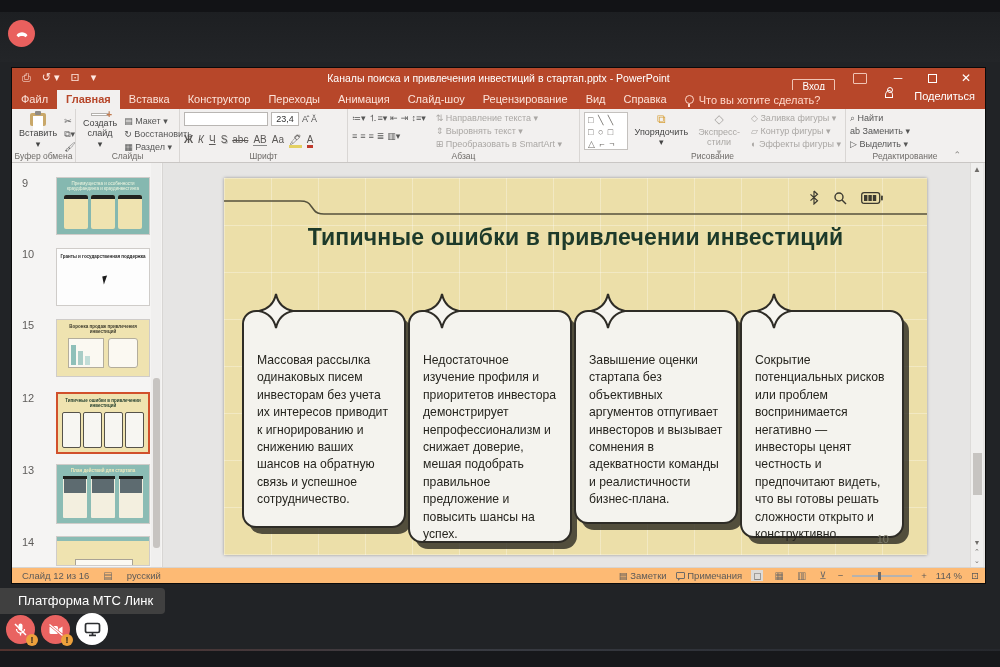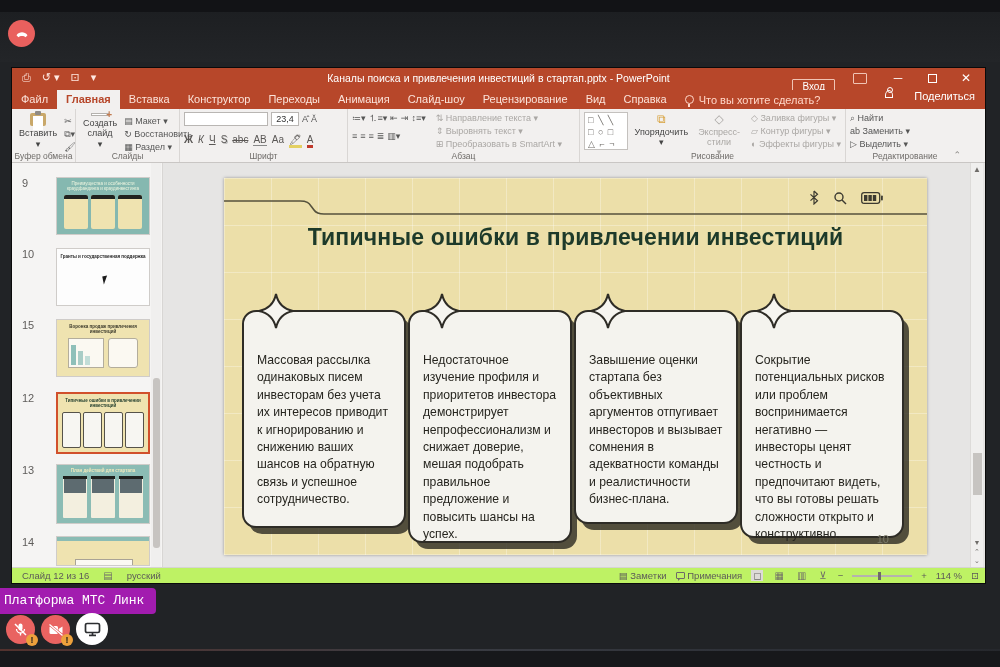--- a/index.html
+++ b/index.html
@@ -6,22 +6,22 @@
   html,body { width:1000px; height:667px; overflow:hidden; }
   body { font-family:"Liberation Sans","DejaVu Sans",sans-serif; background:#212326; position:relative; }
 
   
   .top-shade { position:absolute; left:0; top:0; width:1000px; height:12px; background:#121316; }
   .topbar { position:absolute; left:0; top:12px; width:1000px; height:50px; background:linear-gradient(#1d1f22,#232528); }
   .hangup { position:absolute; left:8px; top:8px; width:27px; height:27px; border-radius:50%;
             background:#e9605e; display:flex; align-items:center; justify-content:center; cursor:pointer; }
   .meeting-title { position:absolute; left:44px; top:13px; color:#f2f3f4; font-size:13.5px; font-weight:bold; letter-spacing:.2px; }
 
-  .tooltip { position:absolute; left:0; top:588px; background:#a21caf; color:#fff; font-size:13px;
-             padding:5px 12px 6px 4px; border-radius:0 4px 4px 0;font-family:Liberation Mono, monospace; }
+  .tooltip { position:absolute; left:0; top:588px; background:#404040; color:#fff; font-size:13px;
+             padding:5px 12px 6px 18px; border-radius:0 4px 4px 0; }
   .ctl { position:absolute; border-radius:50%; display:flex; align-items:center; justify-content:center; cursor:pointer; }
   .ctl.mic { left:6px; top:615px; width:29px; height:29px; background:#e96361; }
   .ctl.cam { left:41px; top:615px; width:29px; height:29px; background:#e96361; }
   .ctl.scr { left:76px; top:613px; width:32px; height:32px; background:#ffffff; }
   .badge { position:absolute; right:-3px; bottom:-2px; width:12px; height:12px; border-radius:50%;
            background:#eda13c; color:#25221c; font-size:9px; font-weight:bold; line-height:12px; text-align:center; }
   .bottom-line { position:absolute; left:0; top:649px; width:1000px; height:2px;
                  background:linear-gradient(90deg,#53322e,#3a3c43 45%,#2e3138 75%,#26282d); }
   .bottom-strip { position:absolute; left:0; top:651px; width:1000px; height:16px; background:#17181b; }
 
@@ -111,21 +111,21 @@
   .slide-title { position:absolute; left:0; top:46px; width:100%; text-align:center; font-size:23px; font-weight:bold;
                  color:#1d3a2a; letter-spacing:.2px; }
   .cards { position:absolute; left:18px; top:132px; display:flex; gap:2px; }
   .card { width:164px; background:#f4f3ee; border:2px solid #2e2c26; border-radius:14px; position:relative;
           padding:40px 11px 10px 13px; font-size:12.2px; line-height:17.4px; color:#26251f;
           box-shadow:6px 7px 0 -1px rgba(44,41,32,.8); }
   .card.c1 { height:218px; } .card.c2 { height:233px; } .card.c3 { height:214px; } .card.c4 { height:228px; }
   .star { position:absolute; left:14px; top:-19px; }
   .pagenum { position:absolute; right:38px; bottom:10px; font-size:11px; color:#7c7b6b; }
 
-  .statusbar { position:absolute; left:0; top:499px; width:100%; height:16px; background:#bef264; border-top:1px solid #d6d4d2;
+  .statusbar { position:absolute; left:0; top:499px; width:100%; height:16px; background:#fdba74; border-top:1px solid #d6d4d2;
                font-size:9.5px; color:#5c5a58; display:flex; align-items:center; }
   .sb-left { display:flex; gap:14px; padding-left:10px; align-items:center; }
   .sb-right { margin-left:auto; display:flex; gap:9px; padding-right:6px; align-items:center; }
   .viewicn { font-size:10px; color:#6e6b68; cursor:pointer; padding:0 2px; }
   .viewicn.sel { background:#dddad7; }
   .zoomtrack { width:60px; height:2px; background:#b5b2af; position:relative; }
   .zoomthumb { position:absolute; left:26px; top:-3px; width:3px; height:8px; background:#6e6b68; }
   .notesicn { font-size:10px; color:#6e6b68; }
   .bubble { width:9px; height:7px; border:1px solid #6e6b68; border-radius:1px; position:relative; display:inline-block; }
   .bubble:after { content:""; position:absolute; left:1px; bottom:-3px; border-left:3px solid #6e6b68; border-bottom:3px solid transparent; }

